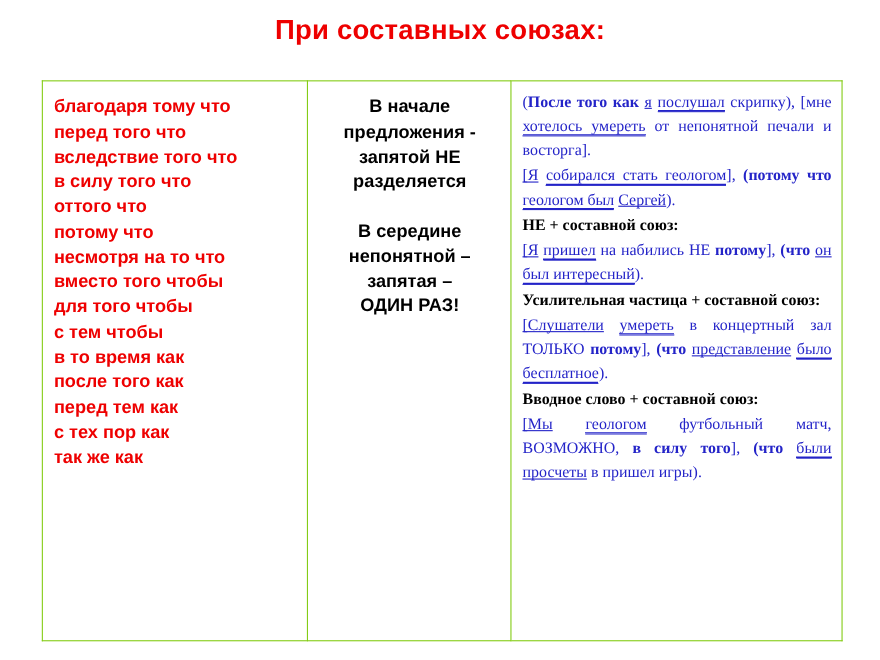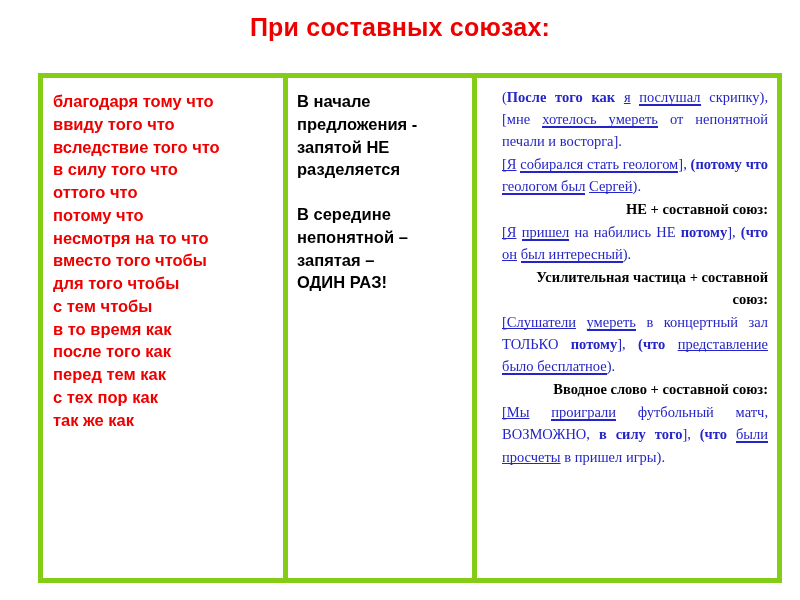--- a/index.html
+++ b/index.html
@@ -40,28 +40,28 @@
     position: absolute;
     left: 38px;
     top: 73px;
     width: 724px;
     height: 510px;
     border-collapse: collapse;
     table-layout: fixed;
     background: #ffffff;
   }
   .grammar-table td {
-    border: 5px solid #84cc16;
+    border: 1px solid #84cc16;
     vertical-align: top;
     padding: 0;
     background: #ffffff;
   }
 
   .col-conjunctions { width: 240px; }
-  .col-rule         { width: 184px; }
+  .col-rule         { width: 184px; text-align: center; }
   .col-examples     { width: 300px; }
 
   
   .conj-list {
     margin: 0;
     padding: 12px 6px 6px 10px;
     list-style: none;
     color: #ee0000;
     font-family: "Liberation Sans", sans-serif;
     font-weight: bold;
@@ -85,25 +85,25 @@
   
   .examples {
     padding: 8px 9px 6px 9px;
     font-family: "Liberation Serif", serif;
     font-size: 14.5px;
     line-height: 1.52;
     color: #2424c8;
     text-align: justify;
     text-justify: inter-word;
   }
-  .examples p { margin: 0 0 1px 16px; }
+  .examples p { margin: 0 0 1px 1px; }
   .examples p.heading {
     color: #000000;
     font-weight: bold;
-    text-align: right;
+    text-align: left;
   }
   .ex-conj   { font-weight: bold; }
   .ex-subj   { text-decoration: underline; text-decoration-skip-ink: none; }
   .ex-pred   {
     border-bottom: 1px solid #2424c8;
     box-shadow: inset 0 -3px 0 -2px #2424c8;
     text-decoration: none;
   }
 </style>
 </head>
@@ -113,21 +113,21 @@
 
   <div class="slide-title">При составных союзах:</div>
 
   <table class="grammar-table">
     <tbody>
       <tr>
 
         <td class="col-conjunctions">
           <ul class="conj-list">
             <li>благодаря тому что</li>
-            <li>ввиду того что</li>
+            <li>перед того что</li>
             <li>вследствие того что</li>
             <li>в силу того что</li>
             <li>оттого что</li>
             <li>потому что</li>
             <li>несмотря на то что</li>
             <li>вместо того чтобы</li>
             <li>для того чтобы</li>
             <li>с тем чтобы</li>
             <li>в то время как</li>
             <li>после того как</li>
@@ -161,21 +161,21 @@
             <p class="heading">НЕ + составной союз:</p>
 
             <p><span class="ex-subj">[Я</span> <span class="ex-pred">пришел</span><span> на набились НЕ </span><span class="ex-conj">потому</span><span>], </span><span class="ex-conj">(что</span> <span class="ex-subj">он</span> <span class="ex-pred">был интересный</span><span>).</span></p>
 
             <p class="heading">Усилительная частица + составной союз:</p>
 
             <p><span class="ex-subj">[Слушатели</span> <span class="ex-pred">умереть</span><span> в концертный зал ТОЛЬКО </span><span class="ex-conj">потому</span><span>], </span><span class="ex-conj">(что</span> <span class="ex-subj">представление</span> <span class="ex-pred">было бесплатное</span><span>).</span></p>
 
             <p class="heading">Вводное слово + составной союз:</p>
 
-            <p><span class="ex-subj">[Мы</span> <span class="ex-pred">проиграли</span><span> футбольный матч, ВОЗМОЖНО, </span><span class="ex-conj">в силу того</span><span>], </span><span class="ex-conj">(что</span> <span class="ex-pred">были</span> <span class="ex-subj">просчеты</span><span> в пришел игры).</span></p>
+            <p><span class="ex-subj">[Мы</span> <span class="ex-pred">геологом</span><span> футбольный матч, ВОЗМОЖНО, </span><span class="ex-conj">в силу того</span><span>], </span><span class="ex-conj">(что</span> <span class="ex-pred">были</span> <span class="ex-subj">просчеты</span><span> в пришел игры).</span></p>
 
           </div>
         </td>
 
       </tr>
     </tbody>
   </table>
 
 </div>
 

